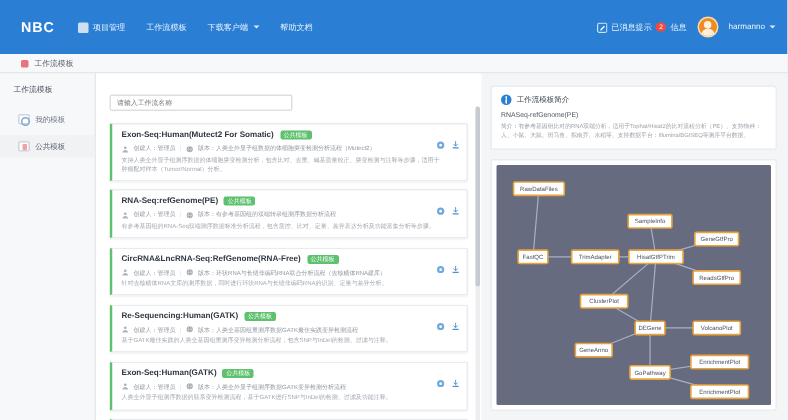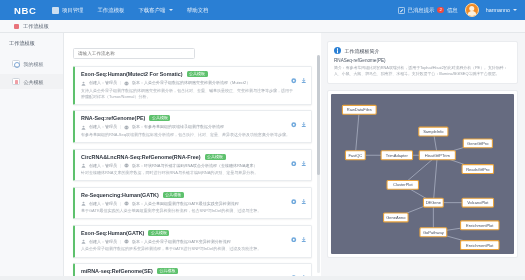--- a/index.html
+++ b/index.html
@@ -6,21 +6,21 @@
   html, body {
     width: 525px; height: 280px;
     overflow: hidden;
     background: #eef0f2;
     font-family: "Liberation Sans", "DejaVu Sans", sans-serif;
     -webkit-font-smoothing: antialiased;
   }
 
   
   .navbar {
-    height: 20px;
+    height: 36px;
     background: #2a7fd4;
     display: flex;
     align-items: center;
     padding: 0 8px 0 14px;
     position: relative;
     z-index: 20;
   }
   .brand {
     color: #ffffff;
     font-size: 9.5px;

